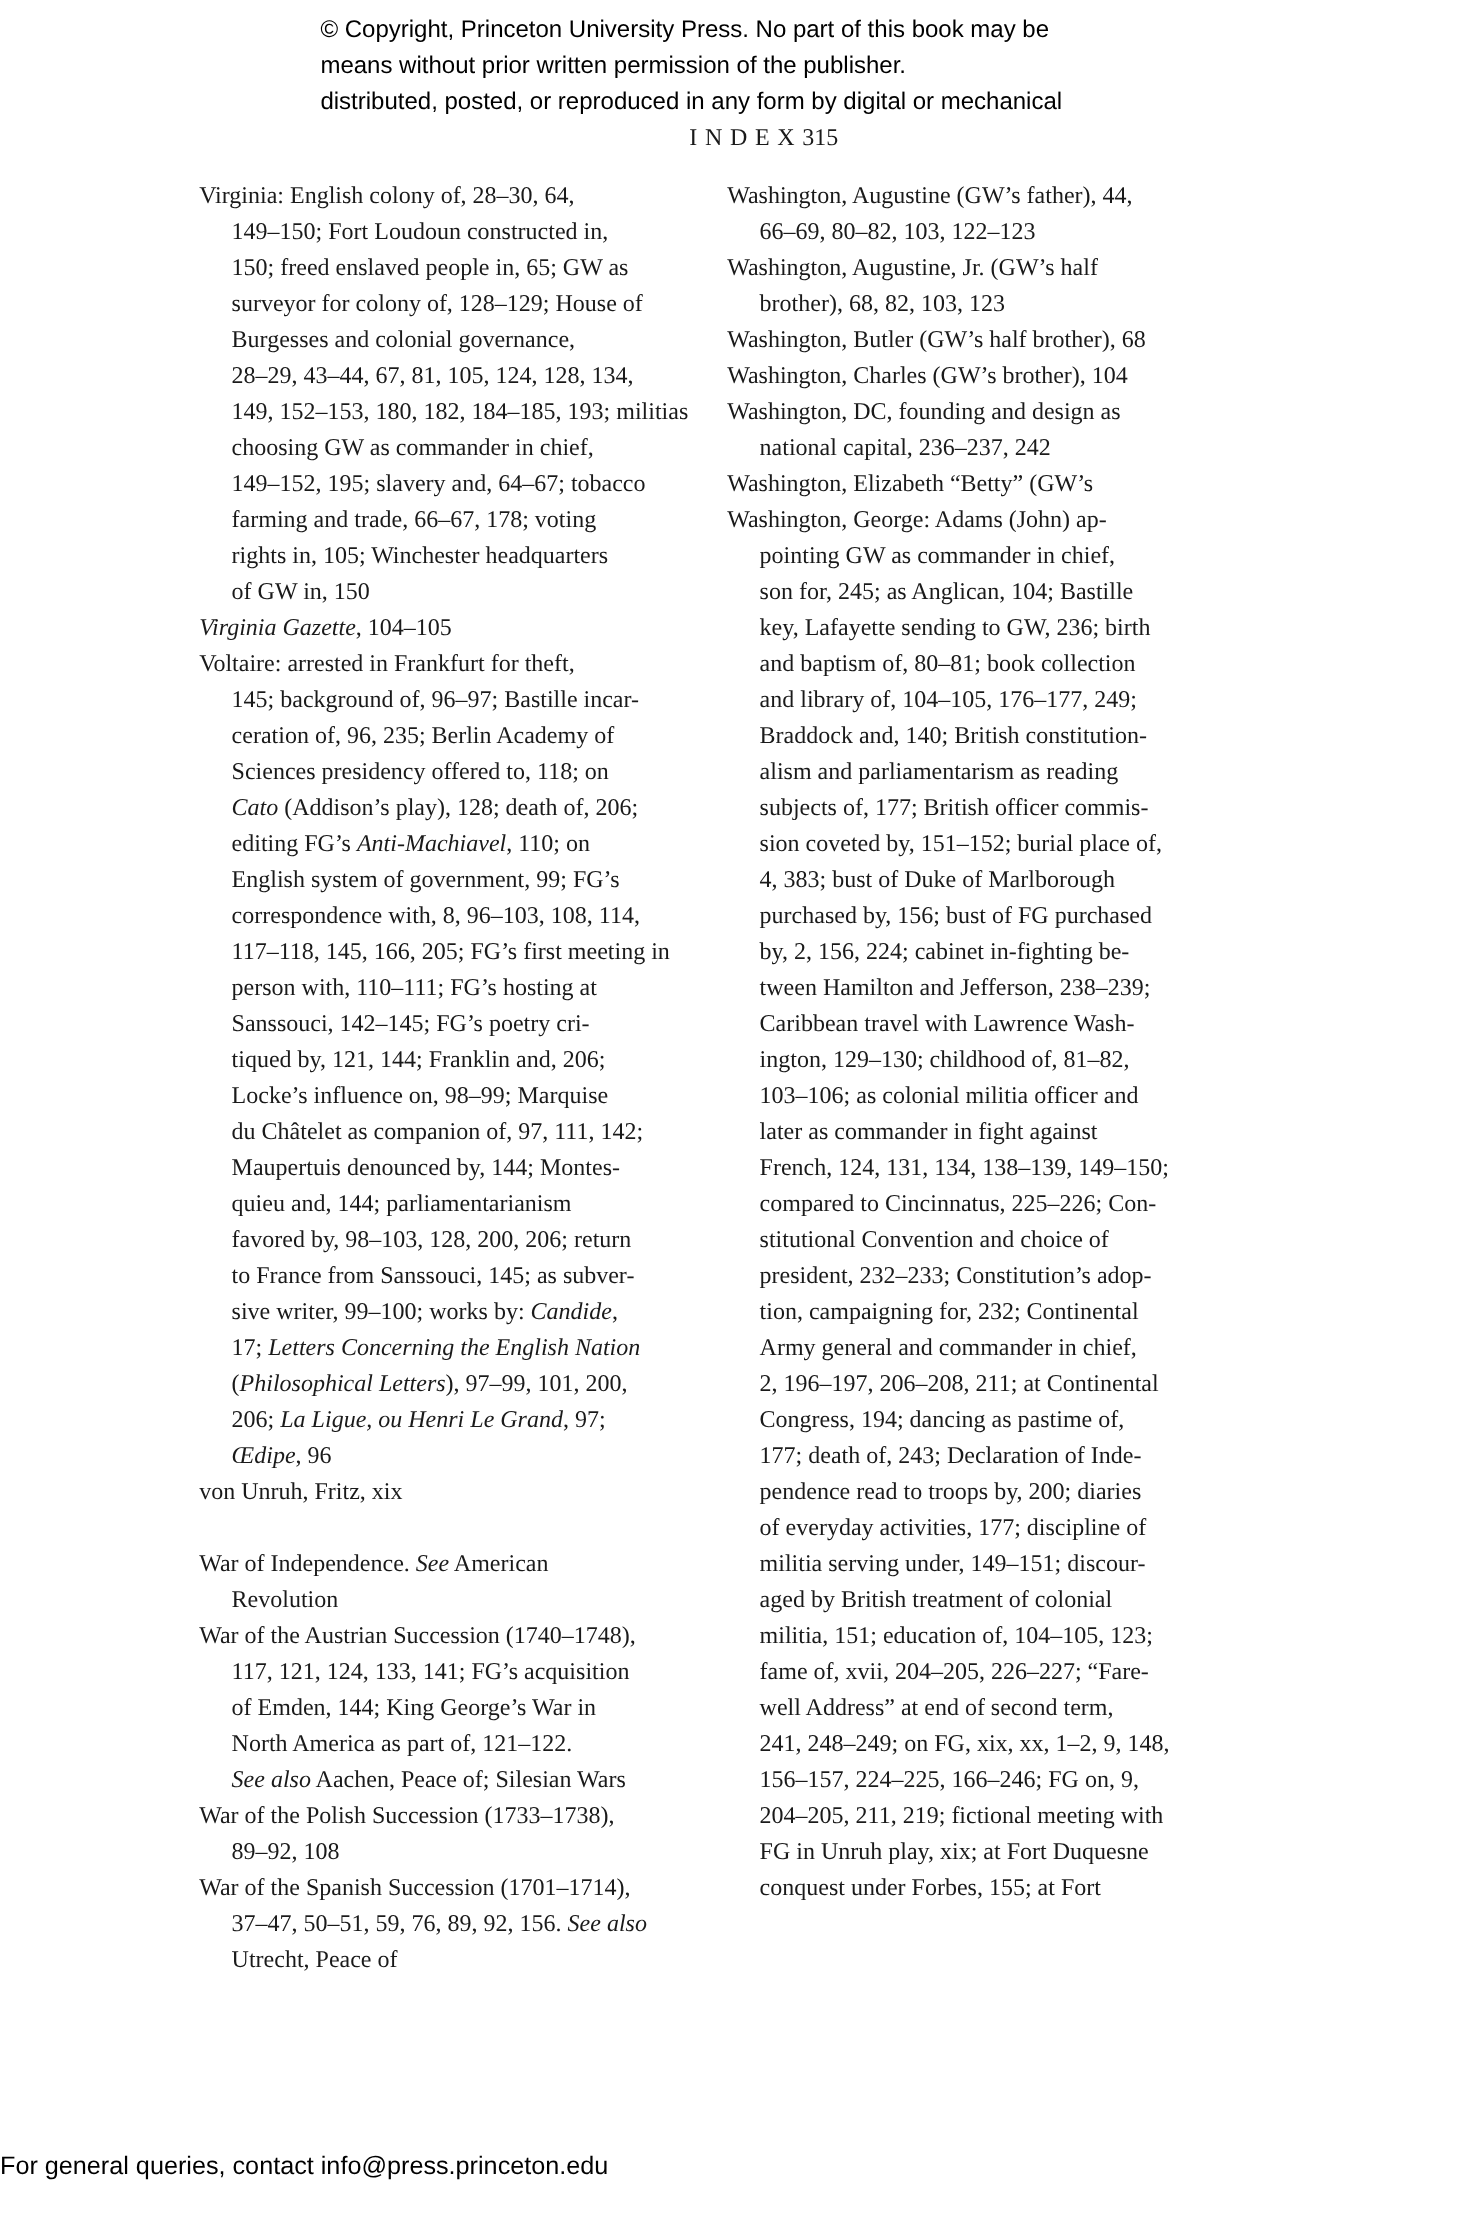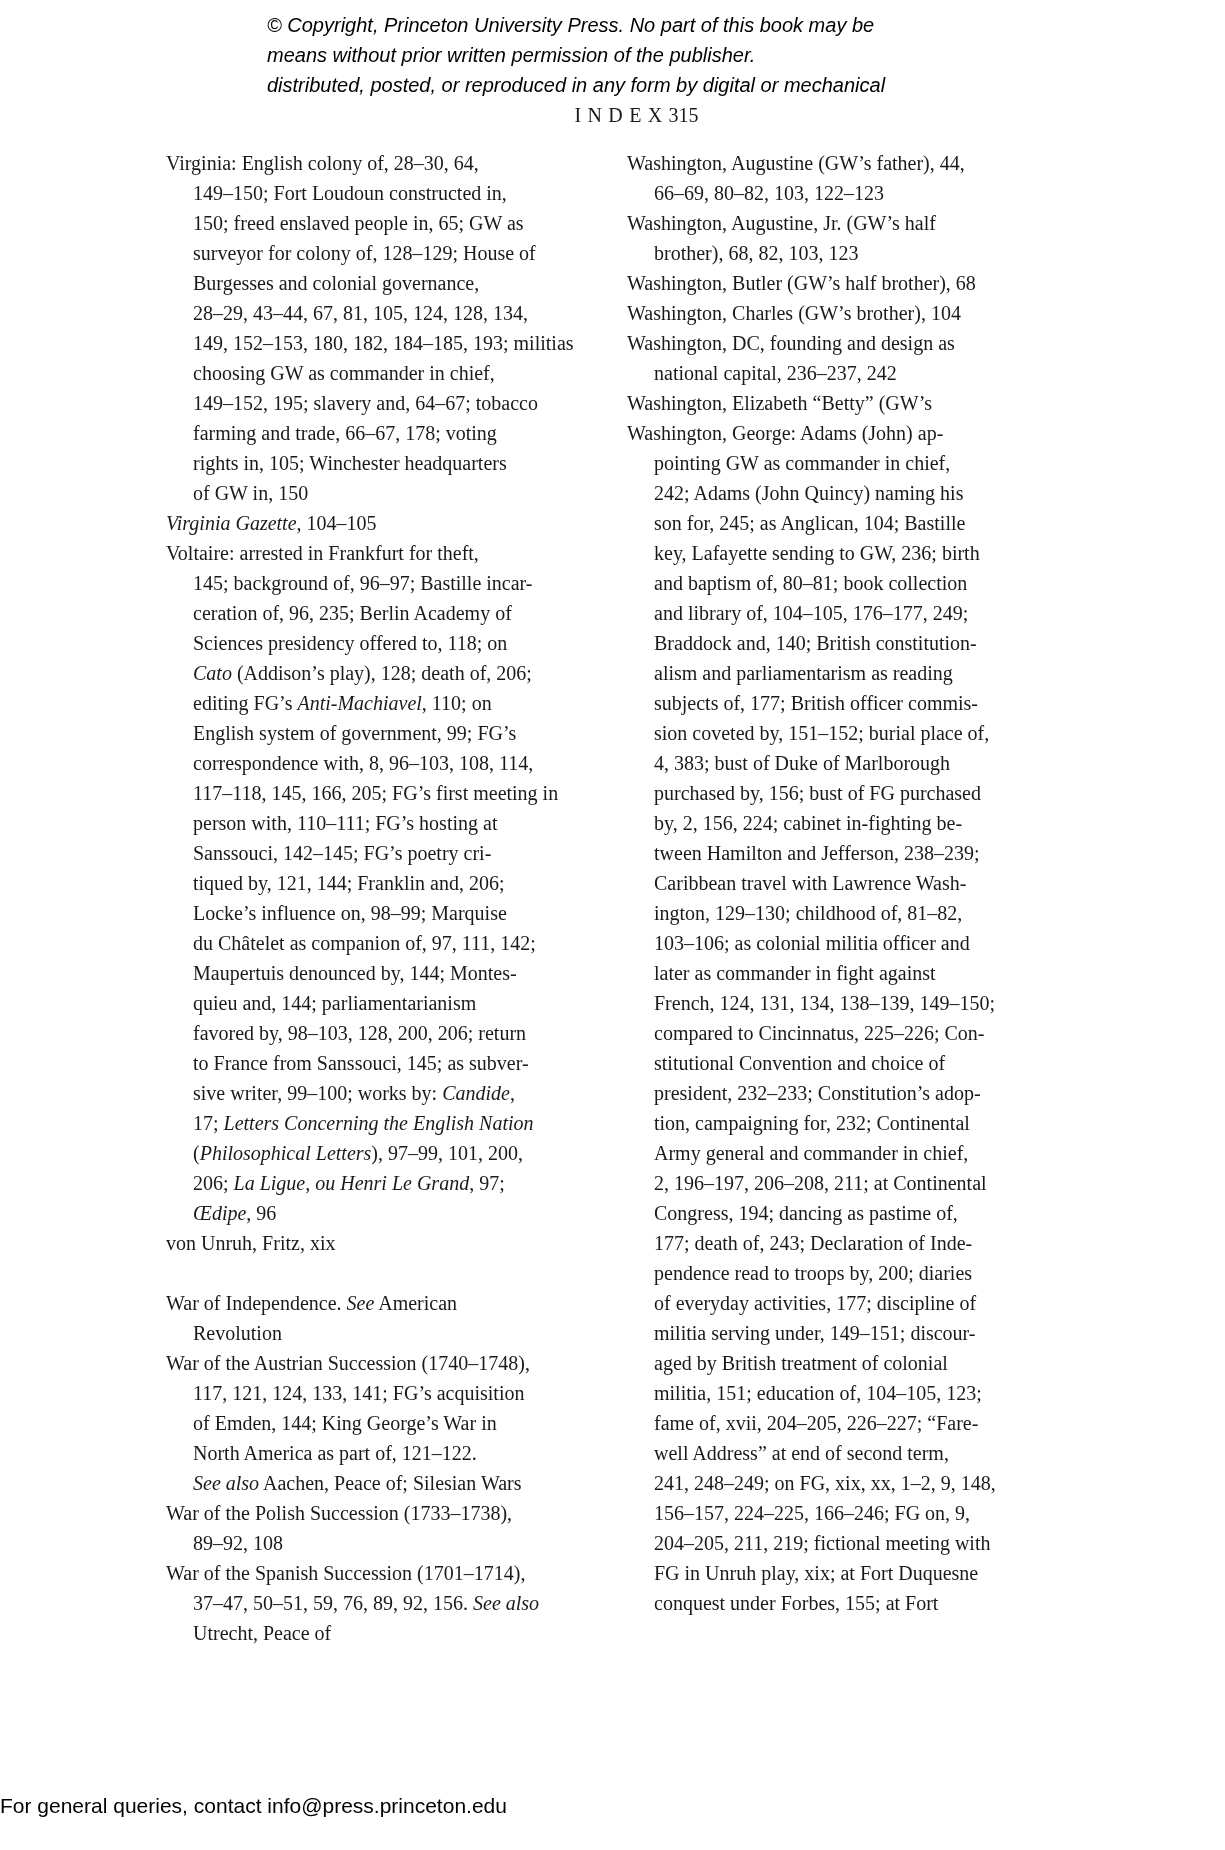--- a/index.html
+++ b/index.html
@@ -16,38 +16,37 @@
   }
   .copyright {
     position: absolute;
     left: 267px;
     top: 10px;
     font-family: "Liberation Sans", sans-serif;
     font-size: 20px;
     line-height: 30px;
     color: #000000;
   }
-  .copyright .line { height: 30px; white-space: nowrap; font-style: italic; }
+  .copyright .line { height: 30px; white-space: nowrap; }
   .page-header {
     position: absolute;
     left: 166px;
     top: 104px;
     width: 901px;
     text-align: center;
     font-size: 20px;
     color: #1a1a1a;
   }
   .index-title { letter-spacing: 0.32em; margin-left: 40px; }
   .page-number { }
   .columns {
     position: absolute;
     left: 166px;
     top: 148px;
     display: flex;
-    gap: 21px;
     font-size: 20px;
     line-height: 30px;
   }
   .col { width: 440px; }
   .col .line { height: 30px; white-space: nowrap; }
   .col .line.indent { padding-left: 27px; }
   .col .line.blank { height: 30px; }
   .line i { font-style: italic; }
   .footer {
     position: absolute;
@@ -133,21 +132,20 @@
         <div class="line indent"><span>66–69, 80–82, 103, 122–123</span></div>
         <div class="line"><span>Washington, Augustine, Jr. (GW’s half</span></div>
         <div class="line indent"><span>brother), 68, 82, 103, 123</span></div>
         <div class="line"><span>Washington, Butler (GW’s half brother), 68</span></div>
         <div class="line"><span>Washington, Charles (GW’s brother), 104</span></div>
         <div class="line"><span>Washington, DC, founding and design as</span></div>
         <div class="line indent"><span>national capital, 236–237, 242</span></div>
         <div class="line"><span>Washington, Elizabeth “Betty” (GW’s</span></div>
         <div class="line"><span>Washington, George: Adams (John) ap-</span></div>
         <div class="line indent"><span>pointing GW as commander in chief,</span></div>
-        <div class="line indent"><span>242; Adams (John Quincy) naming his</span></div>
         <div class="line indent"><span>son for, 245; as Anglican, 104; Bastille</span></div>
         <div class="line indent"><span>key, Lafayette sending to GW, 236; birth</span></div>
         <div class="line indent"><span>and baptism of, 80–81; book collection</span></div>
         <div class="line indent"><span>and library of, 104–105, 176–177, 249;</span></div>
         <div class="line indent"><span>Braddock and, 140; British constitution-</span></div>
         <div class="line indent"><span>alism and parliamentarism as reading</span></div>
         <div class="line indent"><span>subjects of, 177; British officer commis-</span></div>
         <div class="line indent"><span>sion coveted by, 151–152; burial place of,</span></div>
         <div class="line indent"><span>4, 383; bust of Duke of Marlborough</span></div>
         <div class="line indent"><span>purchased by, 156; bust of FG purchased</span></div>

